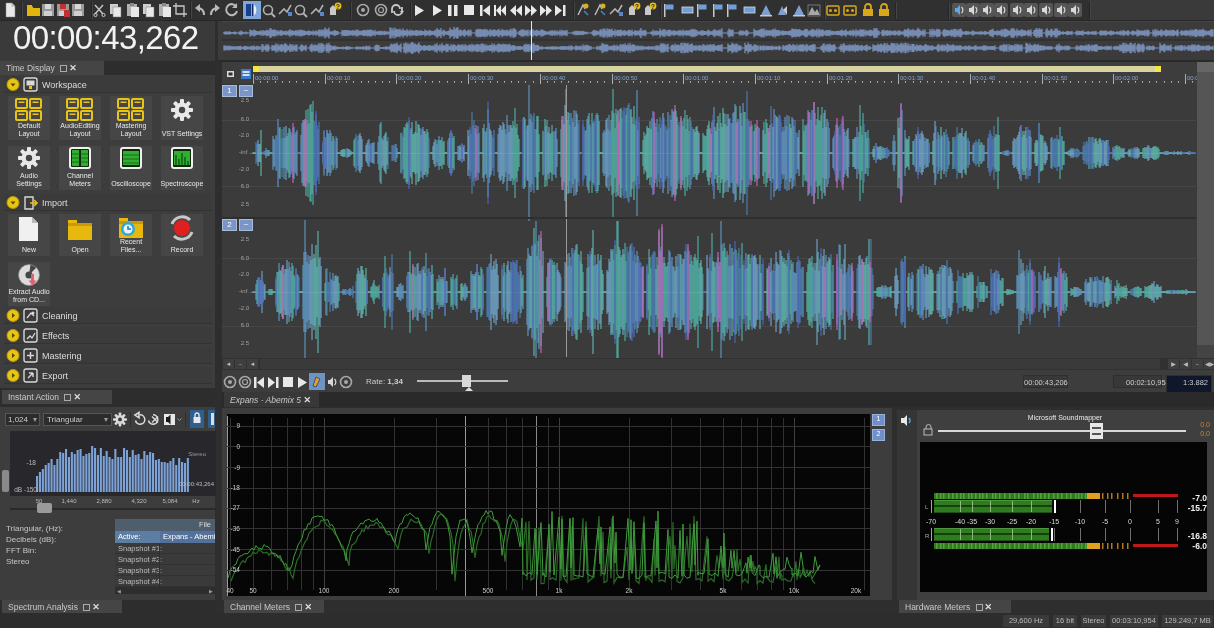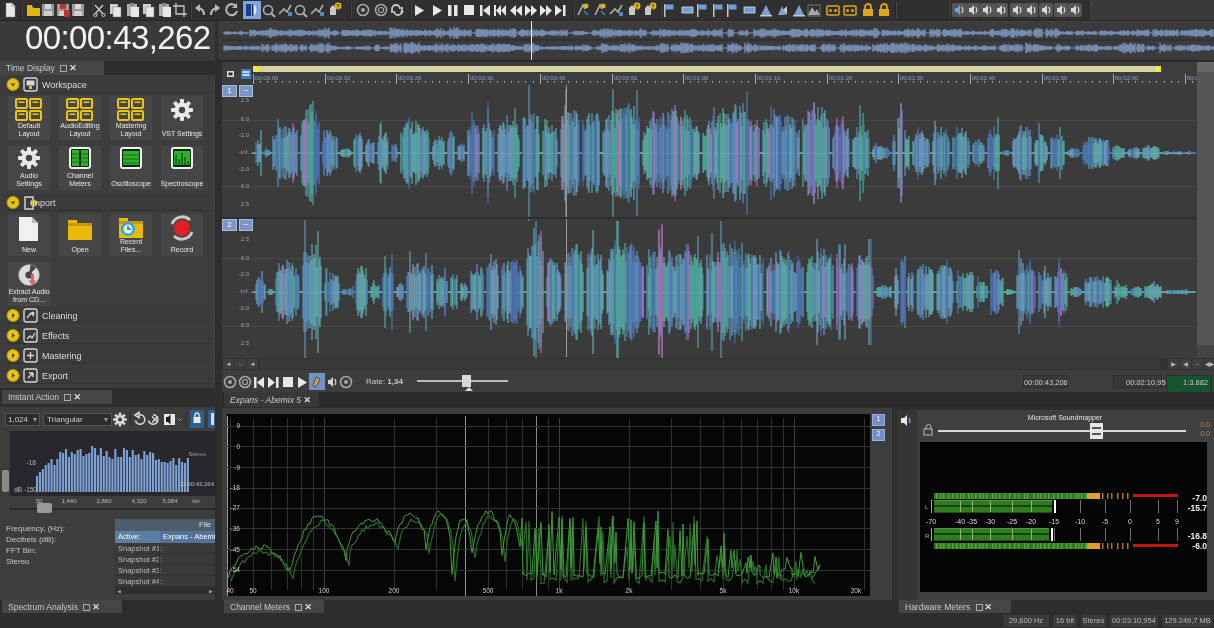--- a/index.html
+++ b/index.html
@@ -290,21 +290,21 @@
         <path d="M10.5 5a4 4 0 0 1 0 6" fill="none" stroke="#d8d8d8" stroke-width="1.2"></path>
       </g>
       <g transform="translate(1067,2)">
         <rect x="1" y="1" width="14" height="14" rx="2" fill="#555"></rect>
         <path d="M4 6v4h2l3 3V3L6 6z" fill="#d8d8d8"></path>
         <path d="M10.5 5a4 4 0 0 1 0 6" fill="none" stroke="#d8d8d8" stroke-width="1.2"></path>
       </g>
     </svg>
     <div class="abs" style="left:0;top:21px;width:215px;height:592px;background:#2d2d2d;"></div>
     <div class="abs" style="left:0;top:21px;width:215px;height:40px;background:#3a3a3a;"></div>
-    <div class="abs" style="left:13px;top:19px;width:200px;height:37px;color:#f2f2f2;font-size:33px;letter-spacing:-0.6px;margin-left:12px;">00:00:43,262</div>
+    <div class="abs" style="left:13px;top:19px;width:200px;height:37px;color:#f2f2f2;font-size:33px;letter-spacing:-0.6px;">00:00:43,262</div>
     <div style="position:absolute;left:0px;top:61px;width:104px;height:14px;background:#454545;color:#c9c9c9;font-size:8.5px;display:flex;align-items:center;padding-left:6px;white-space:nowrap;">Time Display&nbsp;<span style="display:inline-block;width:7px;height:7px;border:1px solid #aaa;margin:0 2px 0 3px;"></span><span style="font-size:9px;color:#ddd;font-style:normal;font-weight:bold;">✕</span></div>
     <div class="abs" style="left:0;top:75px;width:215px;height:313px;background:#3d3d3d;"></div>
     <div style="position:absolute;left:4px;top:76px;width:208px;height:17px;background:#3b3b3b;border-bottom:1px solid #333;"></div>
     <svg style="position:absolute;left:4px;top:76px;" width="208" height="17">
       <g transform="translate(9,8.5)">
         <circle r="6" fill="#e8c414"></circle>
         <circle r="6" fill="none" stroke="#b89a08" stroke-width="1"></circle>
         <path d="M-2.5 -1L0 2l2.5 -3z" fill="#4a4a00"></path>
       </g>
       <g transform="translate(20,2)">
@@ -424,21 +424,21 @@
       <g transform="translate(9,8.5)">
         <circle r="6" fill="#e8c414"></circle>
         <circle r="6" fill="none" stroke="#b89a08" stroke-width="1"></circle>
         <path d="M-2.5 -1L0 2l2.5 -3z" fill="#4a4a00"></path>
       </g>
       <g transform="translate(20,2)">
         <path d="M1 1h8v12H1z" fill="none" stroke="#d8d8d8" stroke-width="1.4"></path>
         <path d="M6 7h7M10 4l3 3-3 3" stroke="#e8c414" stroke-width="1.6" fill="none"></path>
       </g>
     </svg>
-    <div style="position:absolute;left:30px;top:198px;font-size:9px;color:#dcdcdc;">Import</div>
+    <div style="position:absolute;left:42px;top:198px;font-size:9px;color:#dcdcdc;">Import</div>
     <div style="position:absolute;left:8px;top:214px;width:42px;height:42px;background:#464646;"></div>
     <svg style="position:absolute;left:8px;top:214px;" width="42" height="42">
       <g transform="translate(11,3)">
         <path d="M0 0h13l6 6v18H0z" fill="#f0f0f0"></path>
         <path d="M13 0l6 6h-6z" fill="#b8b8b8"></path>
       </g>
     </svg>
     <div style="position:absolute;left:3px;top:246px;width:52px;text-align:center;font-size:7px;line-height:8px;color:#e8e8e8;">New</div>
     <div style="position:absolute;left:59px;top:214px;width:42px;height:42px;background:#464646;"></div>
     <svg style="position:absolute;left:59px;top:214px;" width="42" height="42">
@@ -635,21 +635,21 @@
       <text x="39" y="503" text-anchor="middle" font-size="6" fill="#bbb">50</text>
       <text x="69" y="503" text-anchor="middle" font-size="6" fill="#bbb">1,440</text>
       <text x="104" y="503" text-anchor="middle" font-size="6" fill="#bbb">2,880</text>
       <text x="139" y="503" text-anchor="middle" font-size="6" fill="#bbb">4,320</text>
       <text x="170" y="503" text-anchor="middle" font-size="6" fill="#bbb">5,084</text>
       <text x="196" y="503" text-anchor="middle" font-size="6" fill="#bbb">Hz</text>
     </svg>
     <div class="abs" style="left:2px;top:470px;width:7px;height:22px;background:#8a8a8a;border-radius:2px;"></div>
     <div class="abs" style="left:10px;top:508px;width:206px;height:2px;background:#2a2a2a;"></div>
     <div class="abs" style="left:37px;top:503px;width:15px;height:10px;background:#9a9a9a;border-radius:2px;"></div>
-    <div class="abs" style="left:6px;top:524px;font-size:8px;color:#c8c8c8;">Frequency, (Hz):</div>
+    <div class="abs" style="left:6px;top:524px;font-size:8px;color:#c8c8c8;">Triangular, (Hz):</div>
     <div class="abs" style="left:6px;top:535px;font-size:8px;color:#c8c8c8;">Decibels (dB):</div>
     <div class="abs" style="left:6px;top:546px;font-size:8px;color:#c8c8c8;">FFT Bin:</div>
     <div class="abs" style="left:6px;top:557px;font-size:8px;color:#c8c8c8;">Stereo</div>
     <div class="abs" style="left:115px;top:519px;width:100px;height:12px;background:#4e5e6c;color:#ddd;font-size:7.5px;text-align:right;padding:1px 4px 0 0;">File</div>
     <div class="abs" style="left:115px;top:531px;width:45px;height:12px;background:#5d7ea3;color:#fff;font-size:7.5px;padding:1px 0 0 3px;">Active:</div>
     <div class="abs" style="left:160px;top:531px;width:55px;height:12px;background:#53719a;color:#fff;font-size:7.5px;padding:1px 0 0 3px;white-space:nowrap;overflow:hidden;">Expans - Abemix</div>
     <div class="abs" style="left:115px;top:543px;width:100px;height:11px;background:#3a3a3a;border-bottom:1px solid #323232;color:#bbb;font-size:7.5px;padding:1px 0 0 3px;">Snapshot #1:</div>
     <div class="abs" style="left:159px;top:543px;width:1px;height:11px;background:#2e2e2e;"></div>
     <div class="abs" style="left:115px;top:554px;width:100px;height:11px;background:#3a3a3a;border-bottom:1px solid #323232;color:#bbb;font-size:7.5px;padding:1px 0 0 3px;">Snapshot #2:</div>
     <div class="abs" style="left:159px;top:554px;width:1px;height:11px;background:#2e2e2e;"></div>
@@ -933,21 +933,21 @@
         <circle cx="8" cy="8" r="5.5" fill="none" stroke="#a8a8a8" stroke-width="1.6"></circle>
         <circle cx="8" cy="8" r="2" fill="#a8a8a8"></circle>
       </g>
     </svg>
     <div class="abs" style="left:366px;top:377px;font-size:8px;color:#ccc;">Rate: <b>1,34</b></div>
     <div class="abs" style="left:417px;top:380px;width:91px;height:2px;background:#bbb;"></div>
     <div class="abs" style="left:462px;top:375px;width:9px;height:12px;background:#d8d8d8;"></div>
     <div class="abs" style="left:465px;top:387px;width:0;height:0;border-left:4px solid transparent;border-right:4px solid transparent;border-bottom:4px solid #ddd;"></div>
     <div class="abs" style="left:1023px;top:375px;width:45px;height:13px;background:#383838;border:1px solid #2e2e2e;color:#ccc;font-size:7.5px;text-align:right;padding:2px 3px 0 0;">00:00:43,206</div>
     <div class="abs" style="left:1113px;top:375px;width:49px;height:13px;background:#383838;border:1px solid #2e2e2e;color:#ccc;font-size:7.5px;text-align:right;padding:2px 3px 0 12px;">00:02:10,954</div>
-    <div class="abs" style="left:1166px;top:375px;width:46px;height:13px;background:#14532d;border:1px solid #2e2e2e;color:#ccc;font-size:7.5px;text-align:right;padding:2px 3px 16px 0;">1:3.882</div>
+    <div class="abs" style="left:1166px;top:375px;width:46px;height:13px;background:#0f172a;border:1px solid #2e2e2e;color:#ccc;font-size:7.5px;text-align:right;padding:2px 3px 16px 0;">1:3.882</div>
     <div class="abs" style="left:222px;top:392px;width:992px;height:15px;background:#2a2a2a;"></div>
     <div style="position:absolute;left:224px;top:392px;width:95px;height:15px;background:#383838;color:#c9c9c9;font-size:8.5px;display:flex;align-items:center;padding-left:6px;white-space:nowrap;"><i>Expans - Abemix 5</i>&nbsp;<span style="display:inline-block;width:7px;height:7px;border:0;width:0;margin:0;"></span><span style="font-size:9px;color:#ddd;font-style:normal;font-weight:bold;">✕</span></div>
     <div class="abs" style="left:222px;top:408px;width:670px;height:192px;background:#3d3d3d;"></div>
     <div class="abs" style="left:227px;top:414px;width:643px;height:182px;background:#060606;"></div>
     <svg class="abs" style="left:0;top:0;" width="1214" height="628">
       <rect x="230" y="418" width="1" height="172" fill="#313131"></rect>
       <rect x="253" y="418" width="1" height="172" fill="#313131"></rect>
       <rect x="271" y="418" width="1" height="172" fill="#313131"></rect>
       <rect x="287" y="418" width="1" height="172" fill="#313131"></rect>
       <rect x="301" y="418" width="1" height="172" fill="#313131"></rect>

